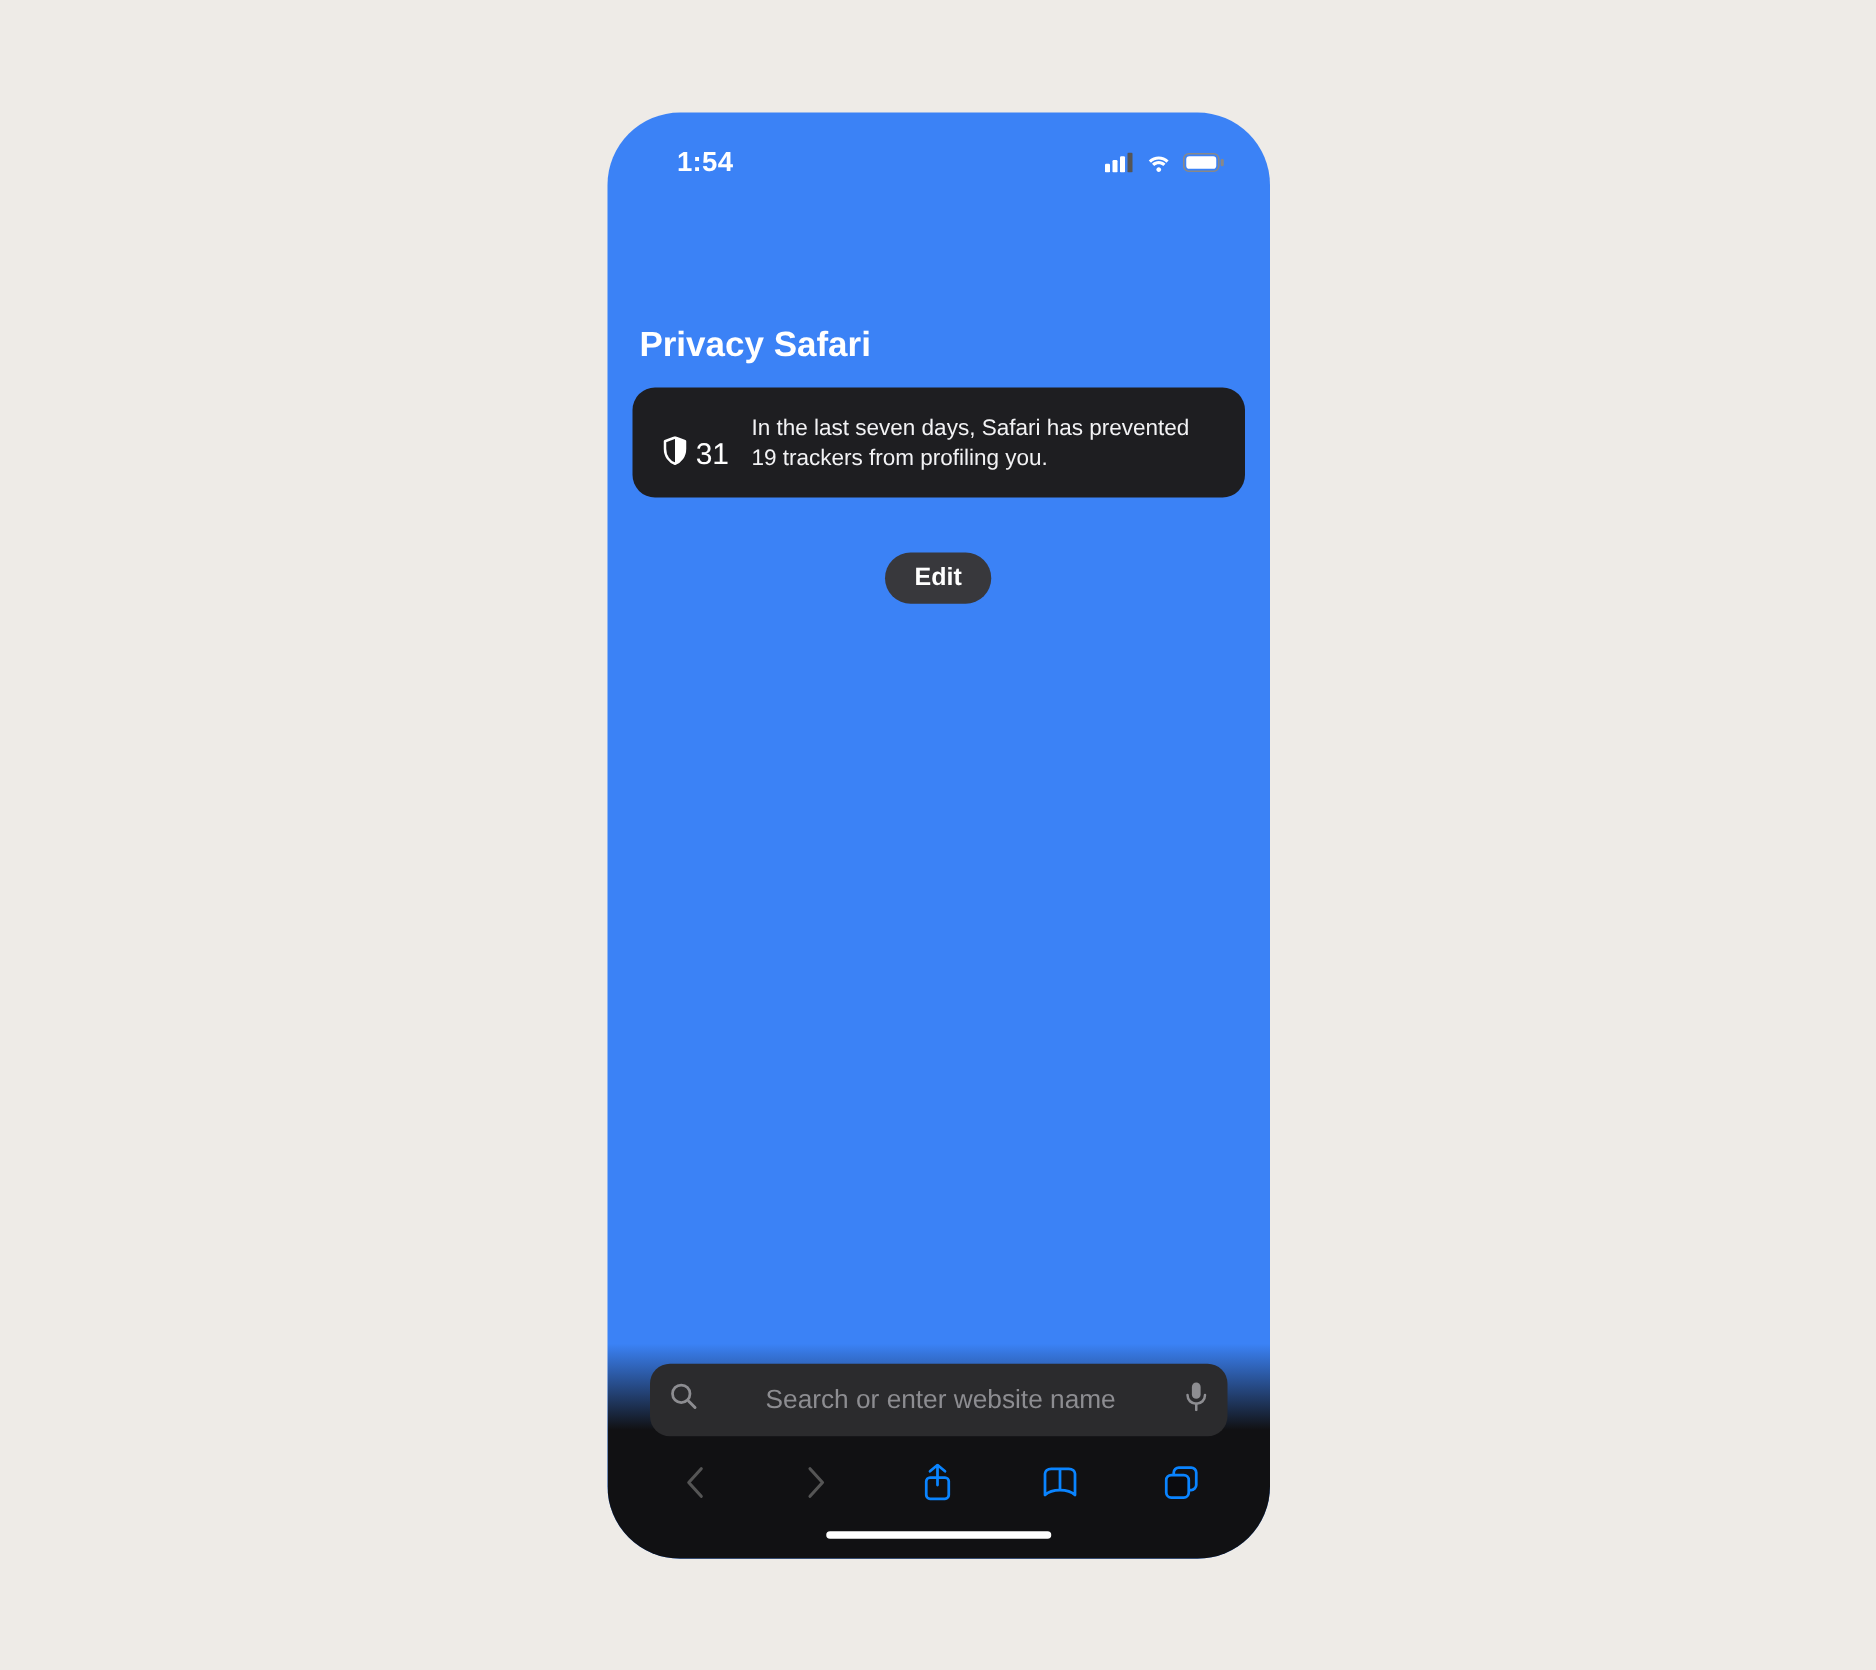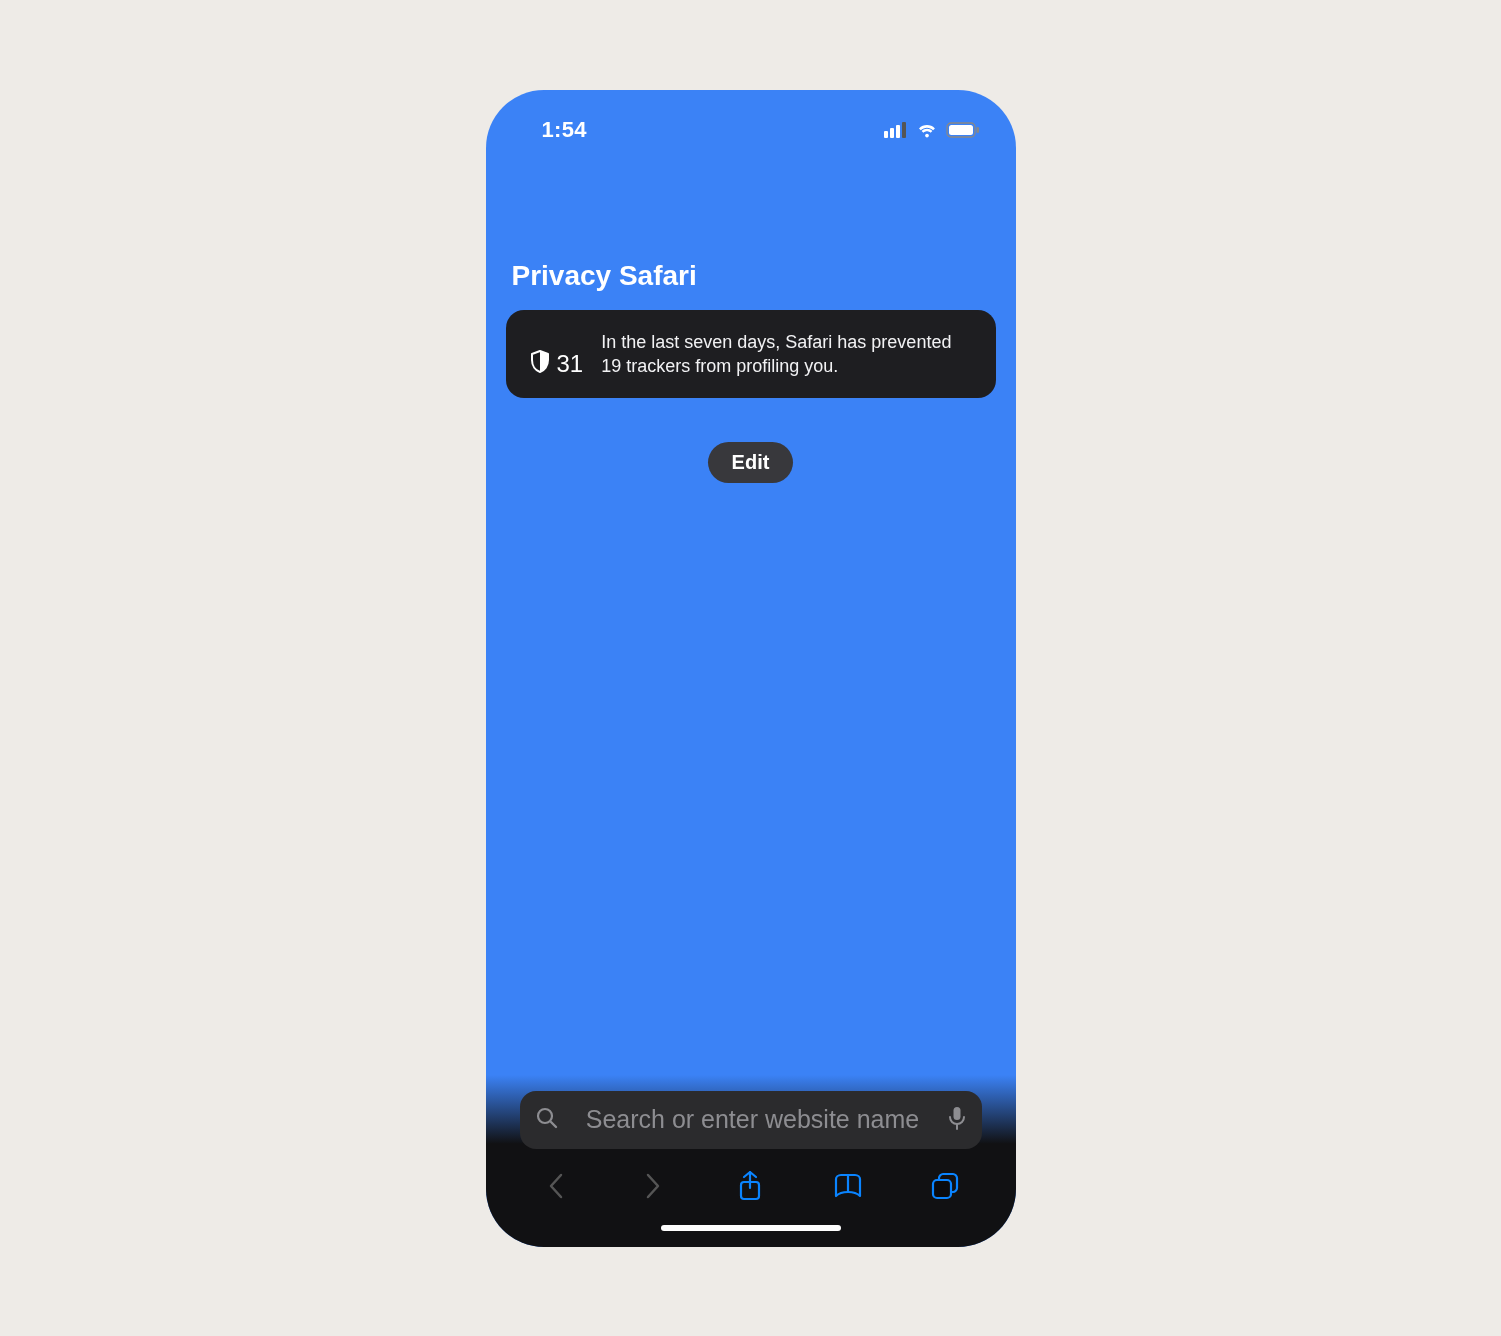--- a/index.html
+++ b/index.html
@@ -105,21 +105,21 @@
     border-radius: 16px;
     height: 58px;
     display: flex;
     align-items: center;
     padding: 0 16px;
     gap: 18px;
     margin: 16px 20px 6px;
   }
   .address-placeholder {
     color: #8d8d91;
-    font-size: 25px;
+    font-size: 21px;
     flex: 1;
     text-align: center;
   }
   .toolbar {
     display: flex;
     justify-content: space-around;
     align-items: center;
     height: 62px;
     padding: 0 8px;
   }

